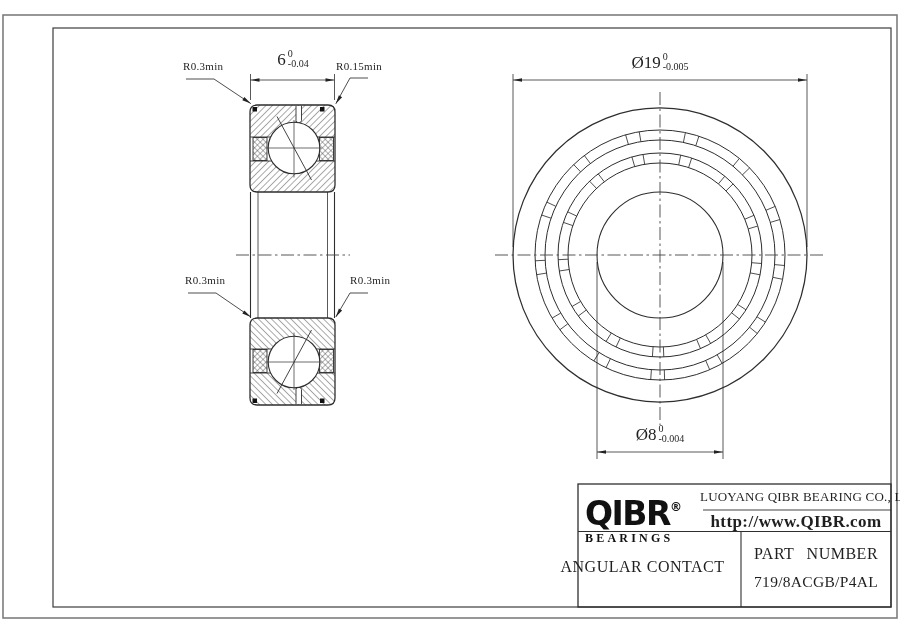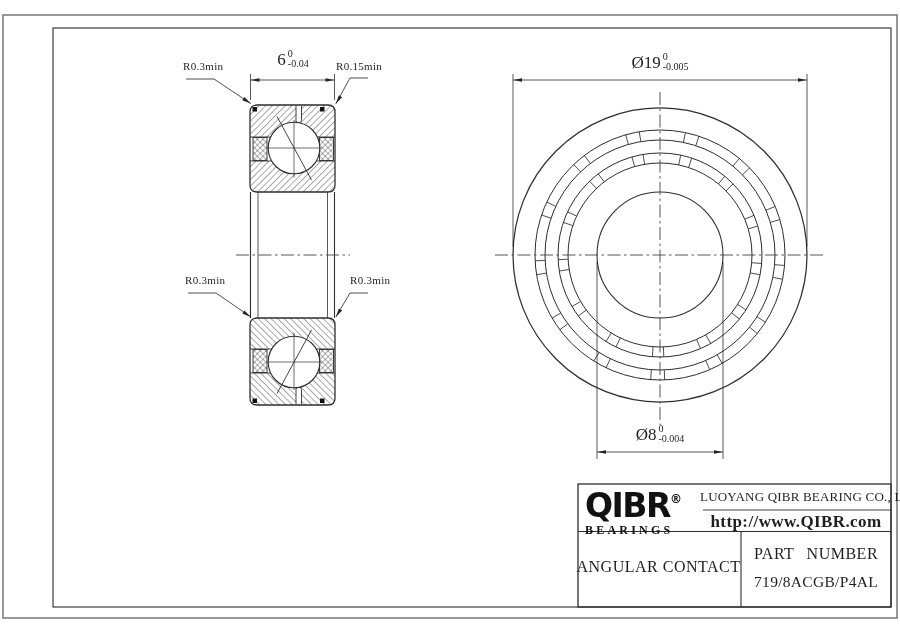--- a/index.html
+++ b/index.html
@@ -13,21 +13,21 @@
   .dim .tol{display:flex;flex-direction:column;align-items:flex-start;
             font-size:10px;line-height:10px;margin-left:2px;margin-top:-2px;}
   .tb-center{text-align:center;}
   .company{font-size:13px;letter-spacing:0.2px;}
   .website{font-size:17px;letter-spacing:0.4px;font-weight:bold;}
   .cell{display:flex;flex-direction:column;align-items:center;justify-content:center;}
   .product{font-size:16px;letter-spacing:0.5px;line-height:28px;}
   .partlabel{font-size:16px;word-spacing:8px;letter-spacing:0.5px;line-height:26px;}
   .partvalue{font-size:15.5px;letter-spacing:0.3px;line-height:30px;}
   .logo{font-family:"DejaVu Sans",sans-serif;font-weight:bold;font-size:33px;
-        letter-spacing:-1.5px;line-height:32px;color:#111;}
+        letter-spacing:-1.5px;line-height:32px;color:#111;margin-top:8px;}
   .logo sup{font-size:12px;letter-spacing:0;vertical-align:14px;}
   .logosub{font-family:Liberation Serif, serif;font-weight:bold;font-size:12px;
            letter-spacing:3.2px;color:#111;margin-top:1px;}
 </style>
 </head>
 <body>
 
 <div id="sheet">
 
 <svg id="linework" width="900" height="636" viewBox="0 0 900 636">
@@ -224,20 +224,20 @@
     </span>
   </div>
 
   <div class="txt" style="left:585px;top:483px;">
     <div class="logo"><span>QIBR</span><sup>®</sup></div>
     <div class="logosub">BEARINGS</div>
   </div>
   <div class="txt tb-center company" style="left:700px;top:489px;width:192px;">LUOYANG QIBR BEARING CO., LTD</div>
   <div class="txt tb-center website" style="left:700px;top:512px;width:192px;">http://www.QIBR.com</div>
 
-  <div class="txt cell" style="left:578px;top:533px;width:161px;height:68px;">
+  <div class="txt cell" style="left:562px;top:533px;width:161px;height:68px;">
     <div class="product">ANGULAR CONTACT</div>
   </div>
   <div class="txt cell" style="left:742px;top:533px;width:148px;height:72px;">
     <div class="partlabel">PART NUMBER</div>
     <div class="partvalue">719/8ACGB/P4AL</div>
   </div>
 </div>
 
 </body></html>

